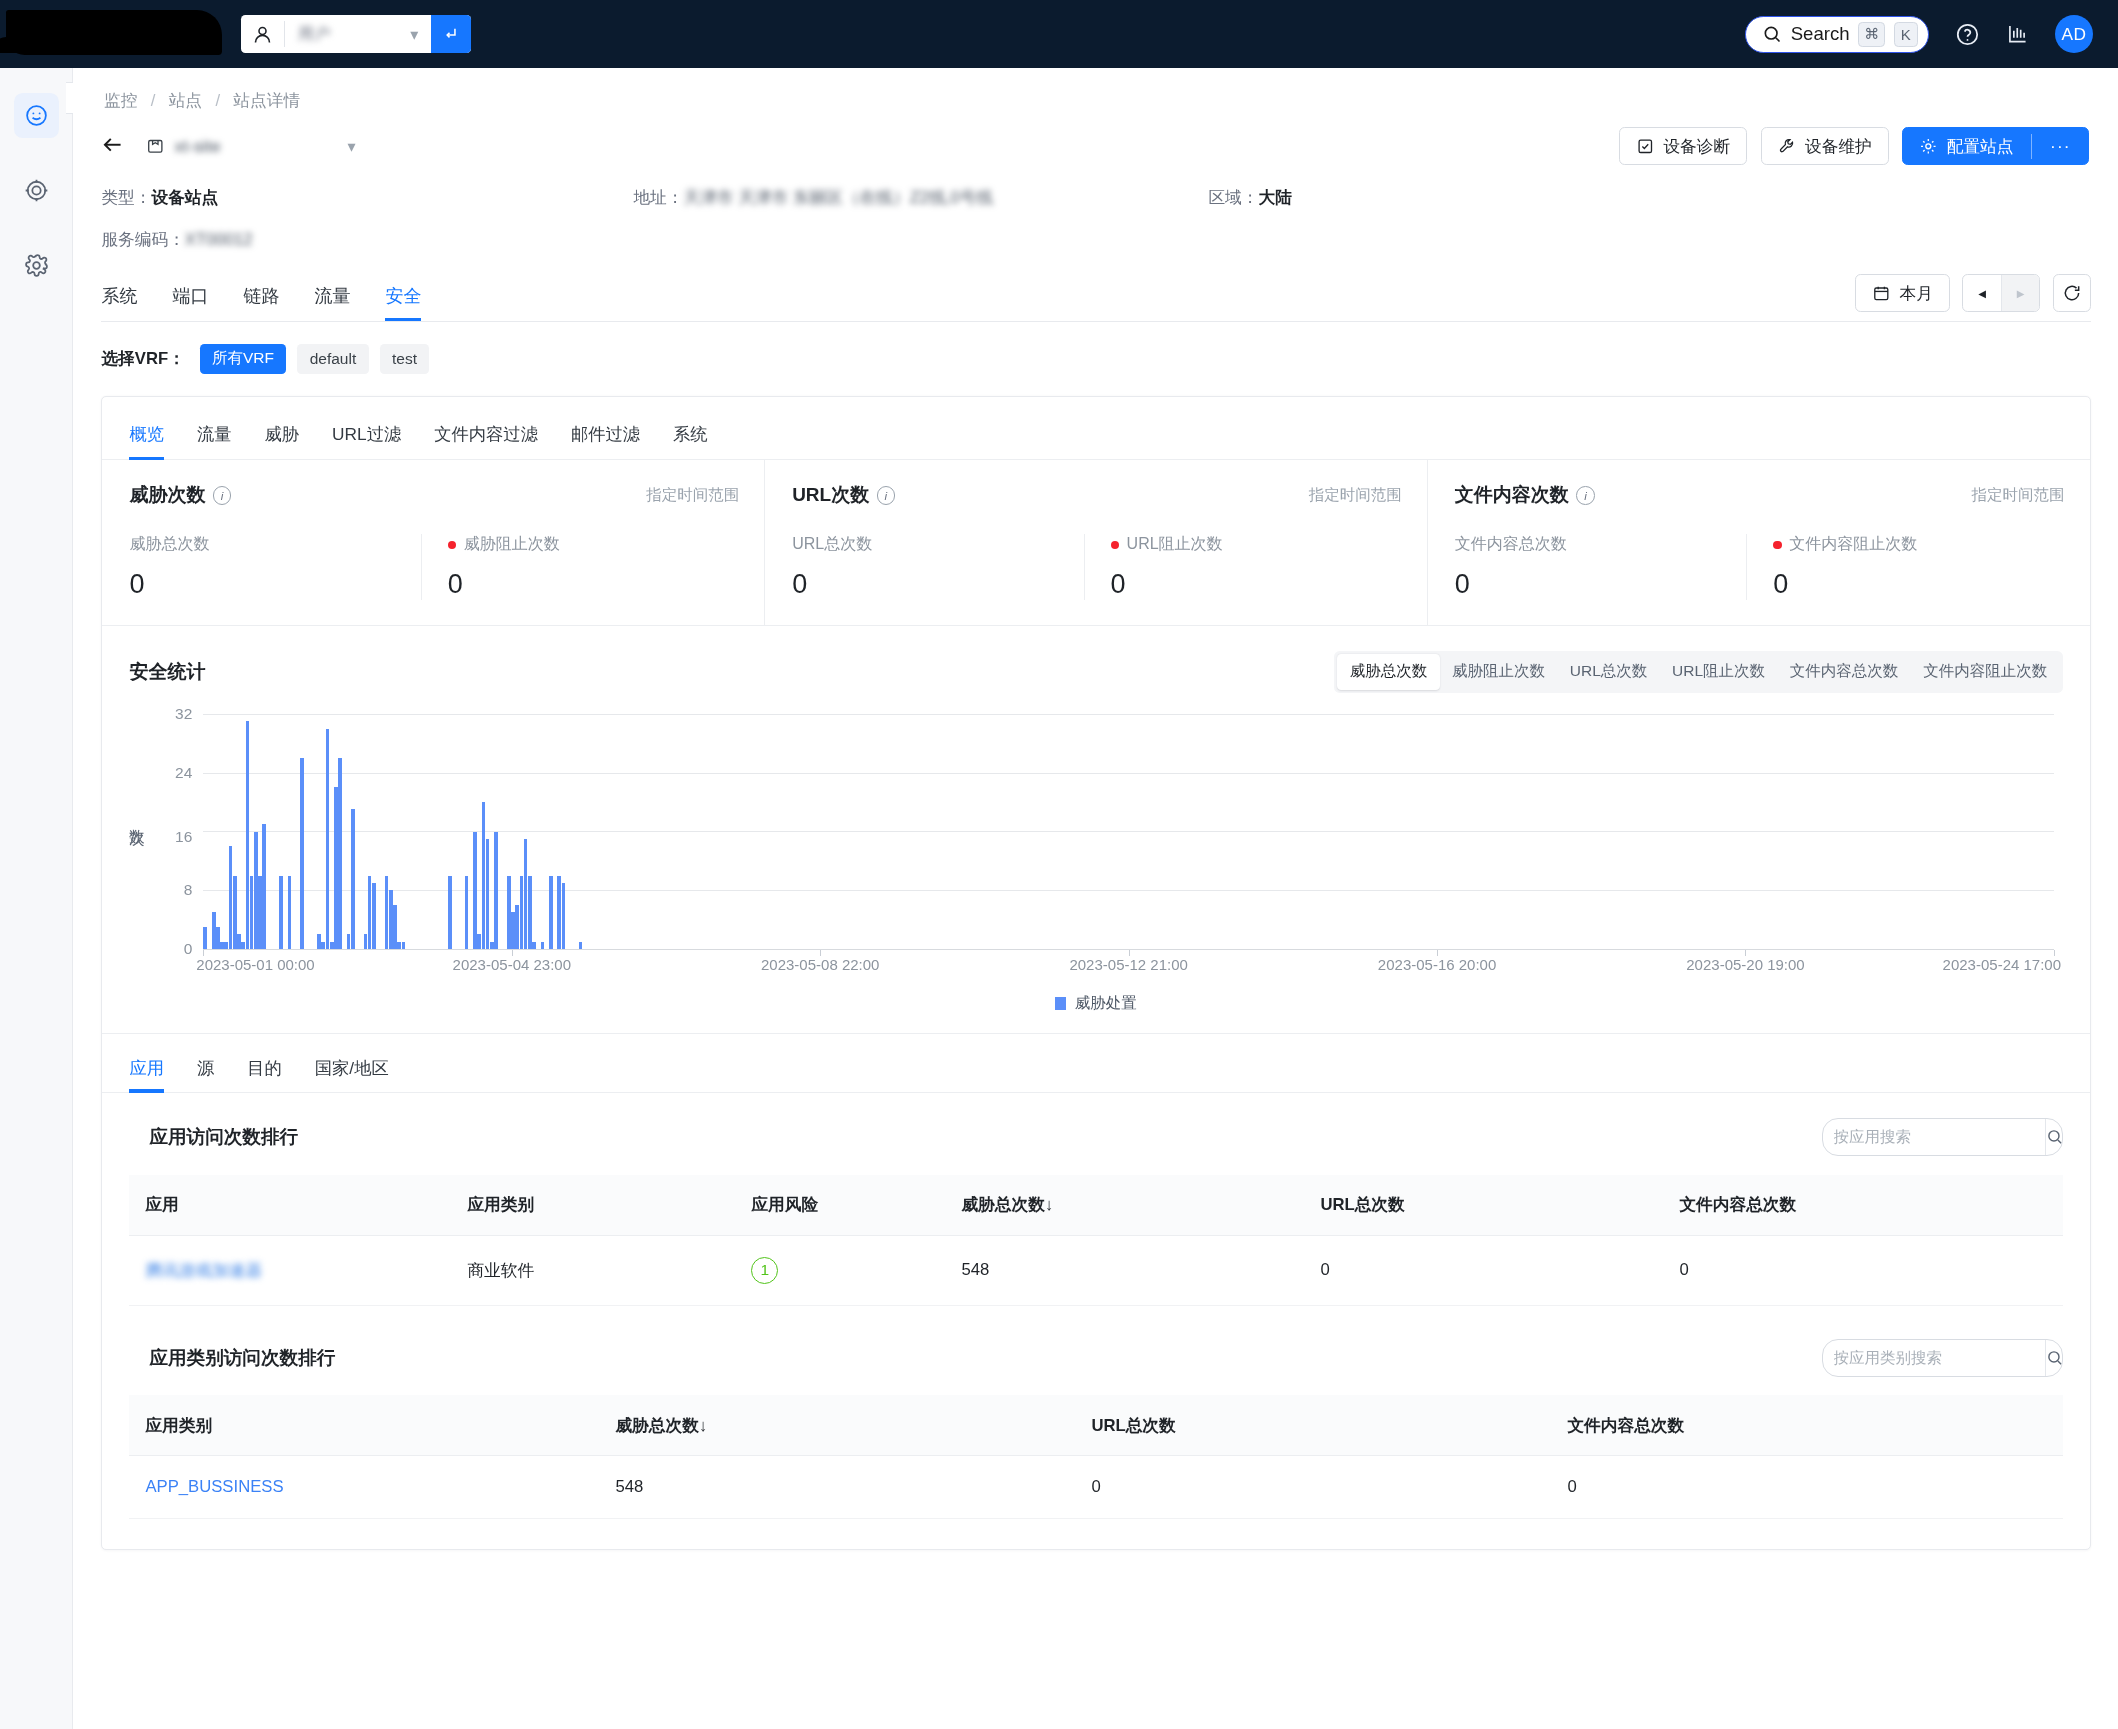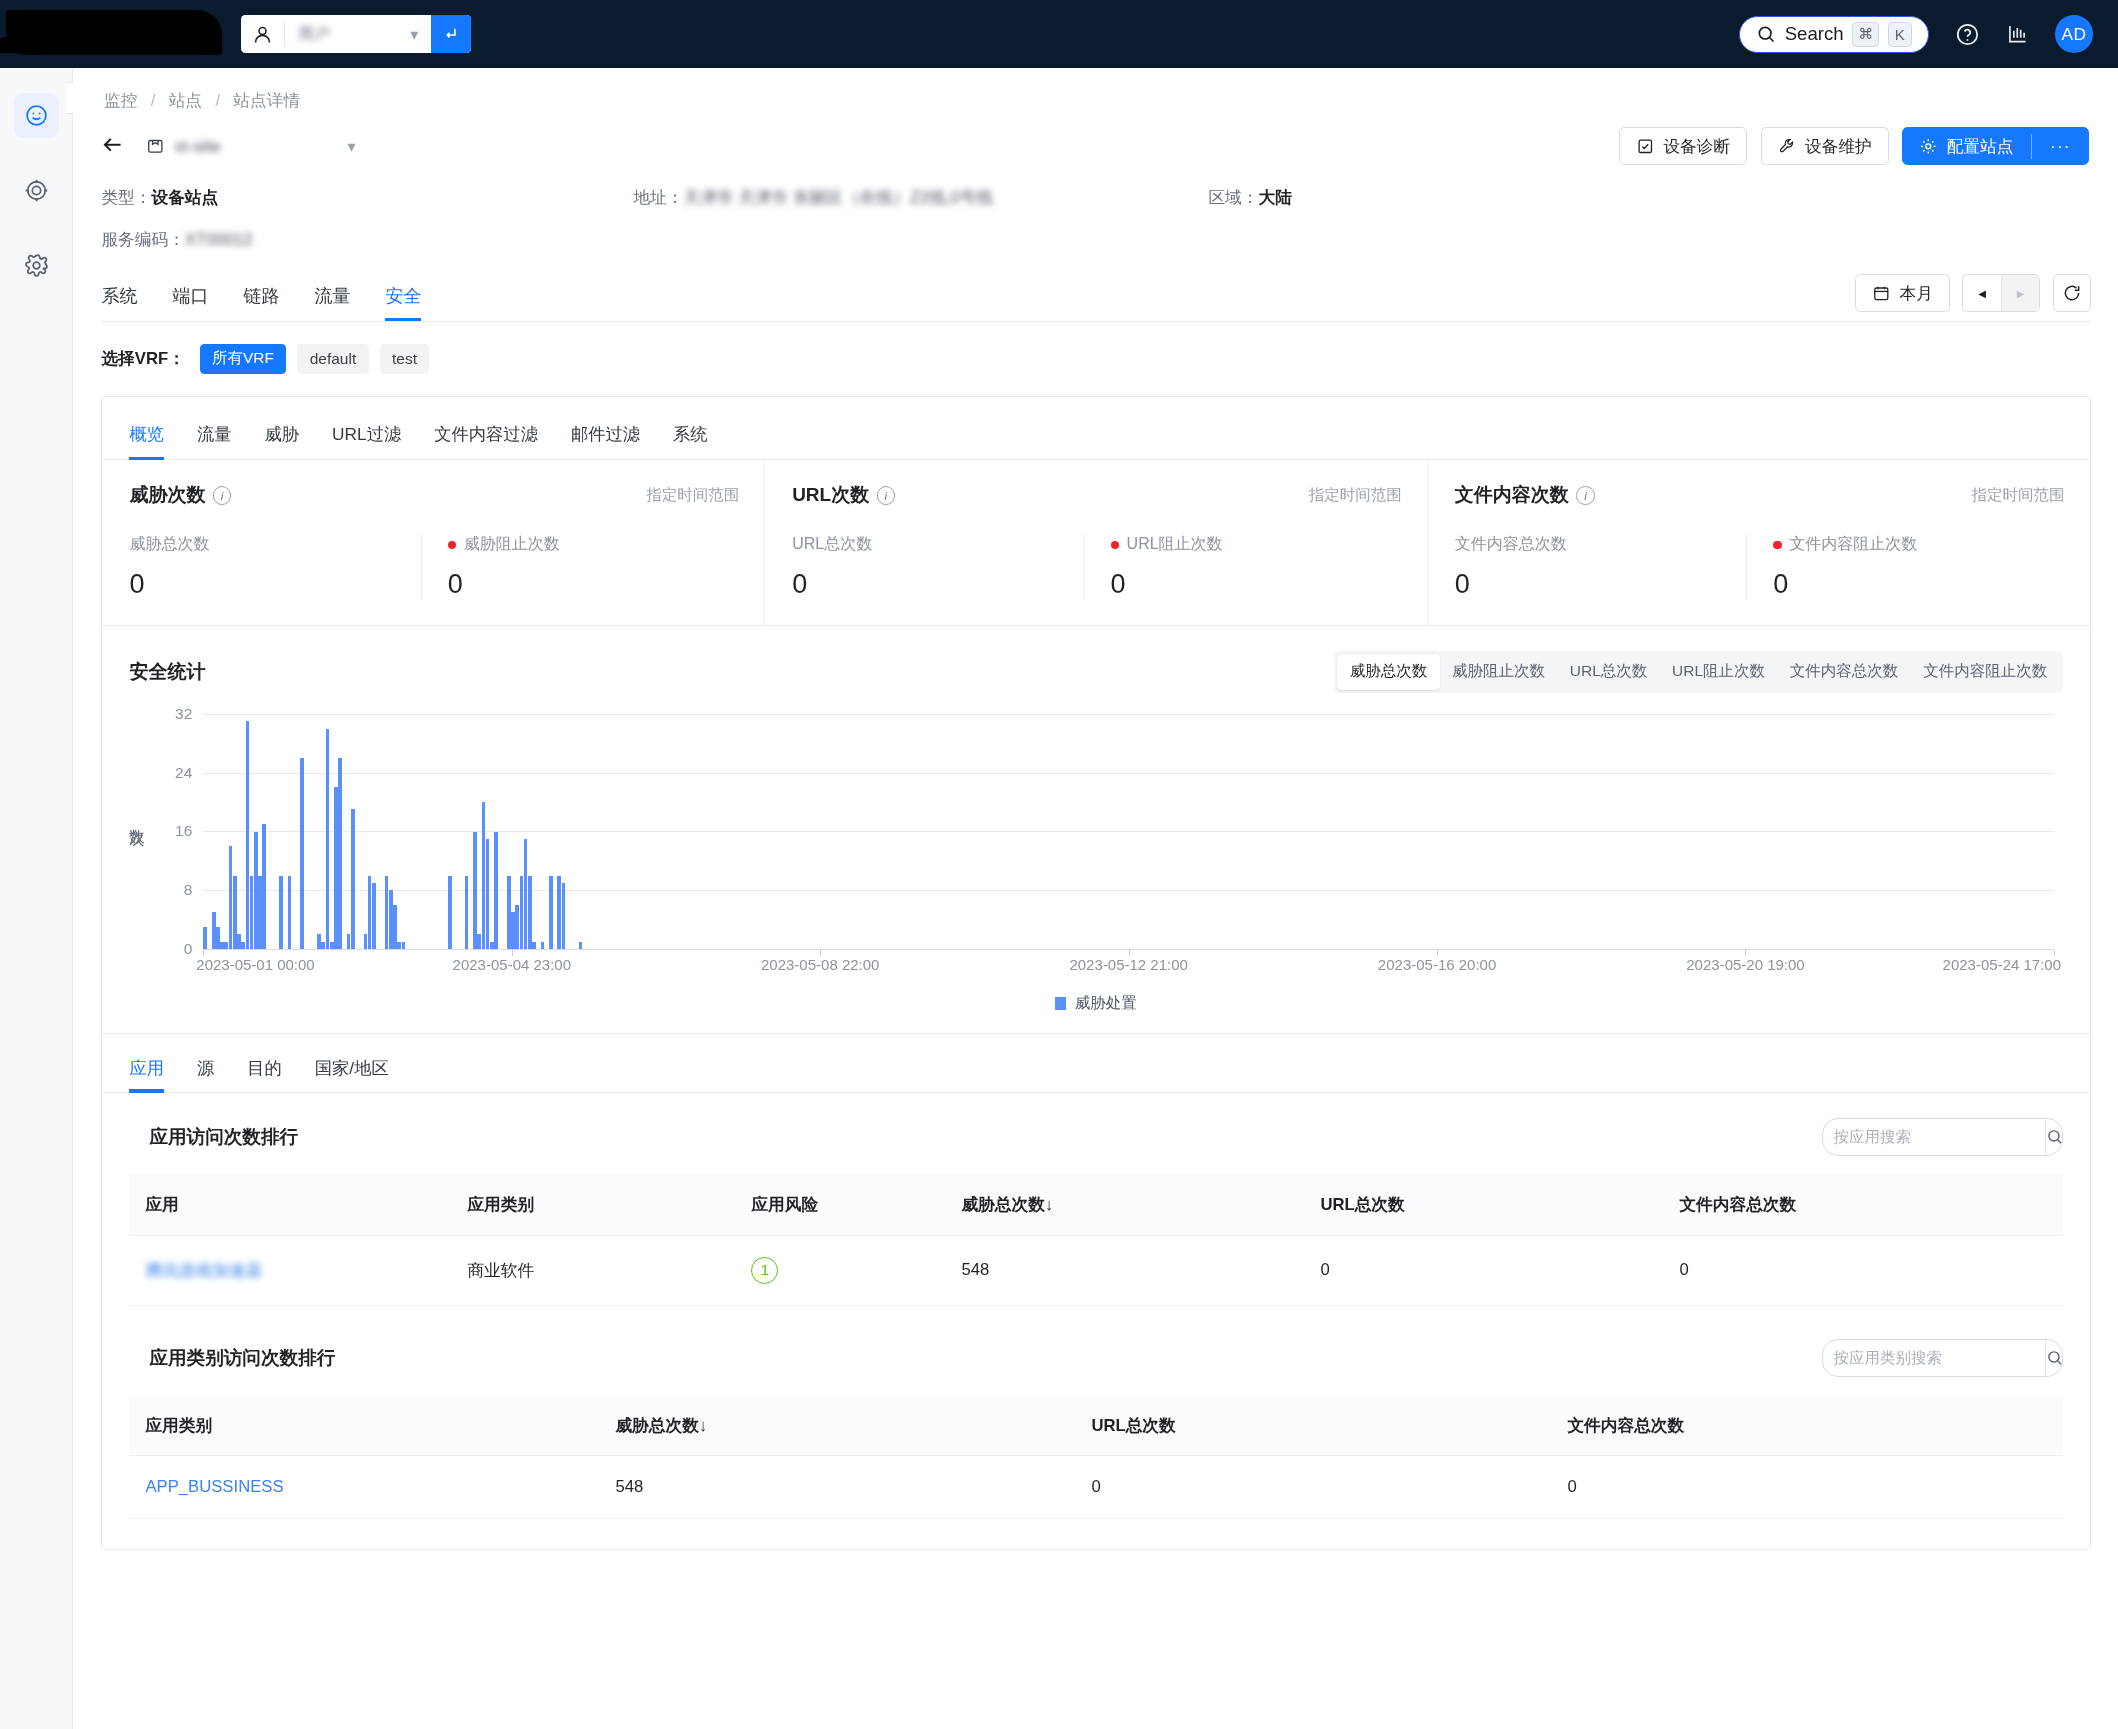--- a/index.html
+++ b/index.html
@@ -40,21 +40,21 @@
     user-select:none;
   }
   .user-select .chev { width:33px; display:flex;align-items:center;justify-content:center;color:#9aa3ad;font-size:16px;}
   .user-select .go-btn {
     width:40px; height:38px; background:#1677ff; display:flex;align-items:center;justify-content:center;
   }
   .nav-right { margin-left:auto; display:flex; align-items:center; padding-right:26px; gap:26px; }
   .search-pill {
     display:flex; align-items:center; gap:8.7px;
     background:#fff; border:1.9px solid #2f54eb; border-radius:21px;
-    height:37px; padding: 0 16px 0 16px;
+    height:37px; padding: 0 10px 0 16px;
   }
   .search-pill .stext{ font-size:18.6px; color:#1b1b1b; }
   .kbd {
     display:inline-flex;align-items:center;justify-content:center;
     min-width:23.5px;height:25px;padding:0 5px;
     background:#eef1f6;border:0.6px solid #d3d9e2;border-bottom-width:1.9px;
     border-radius:4.3px;font-size:15px;color:#5a6472;
   }
   .icon-btn { color:#e8edf5; display:flex;align-items:center;justify-content:center; }
   .avatar {
@@ -492,21 +492,21 @@
             <span class="seg-item">文件内容总次数</span>
             <span class="seg-item">文件内容阻止次数</span>
           </div>
         </div>
 
         <div class="plot-wrap">
           <div class="y-axis-label">次数</div>
           <div class="y-ticks" id="yticks">
               <div class="y-tick" style="top: 235px;">0</div>
               <div class="y-tick" style="top: 176px;">8</div>
-              <div class="y-tick" style="top: 117px;">16</div>
+              <div class="y-tick" style="top: 123px;">16</div>
               <div class="y-tick" style="top: 59px;">24</div>
               <div class="y-tick" style="top: 0px;">32</div>
             </div>
           <div class="grid-area">
             <div id="gridlines">
                 <div class="gridline zero" style="top: 235px;"></div>
                 <div class="gridline" style="top: 176px;"></div>
                 <div class="gridline" style="top: 117px;"></div>
                 <div class="gridline" style="top: 59px;"></div>
                 <div class="gridline" style="top: 0px;"></div>

